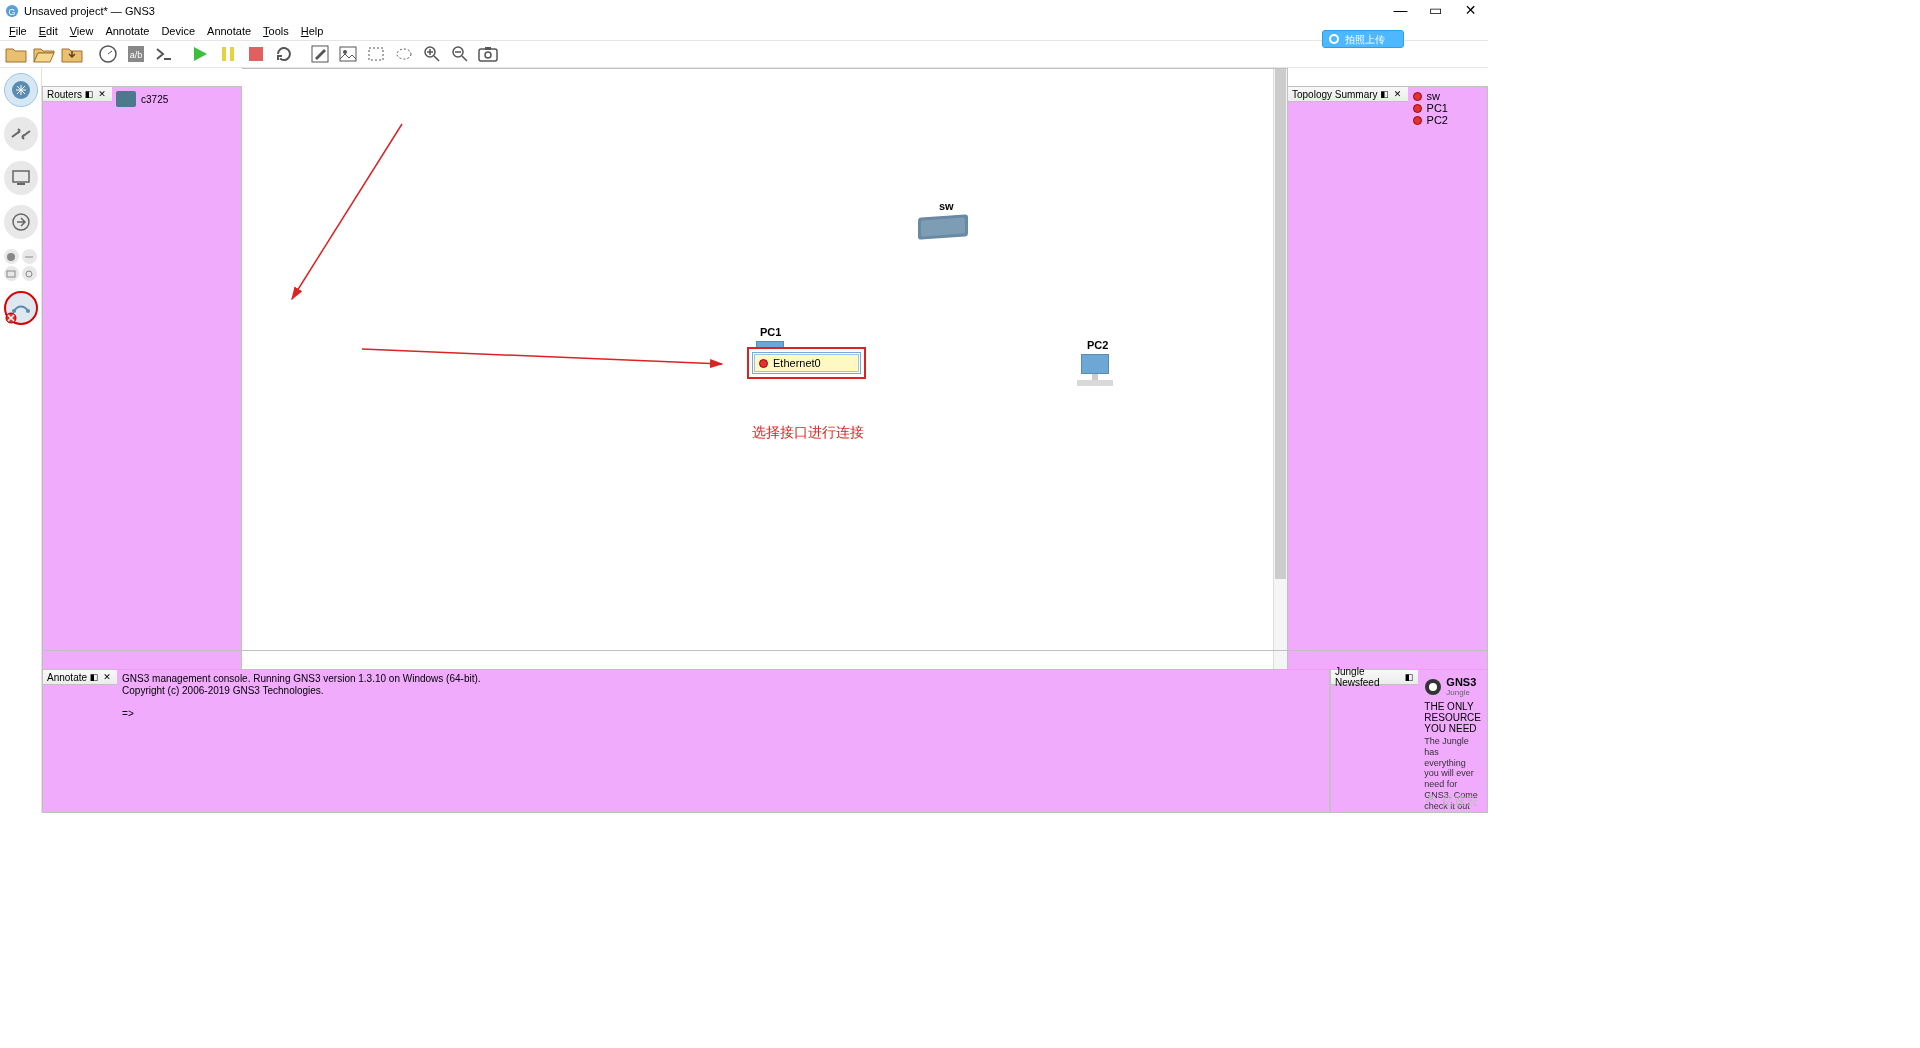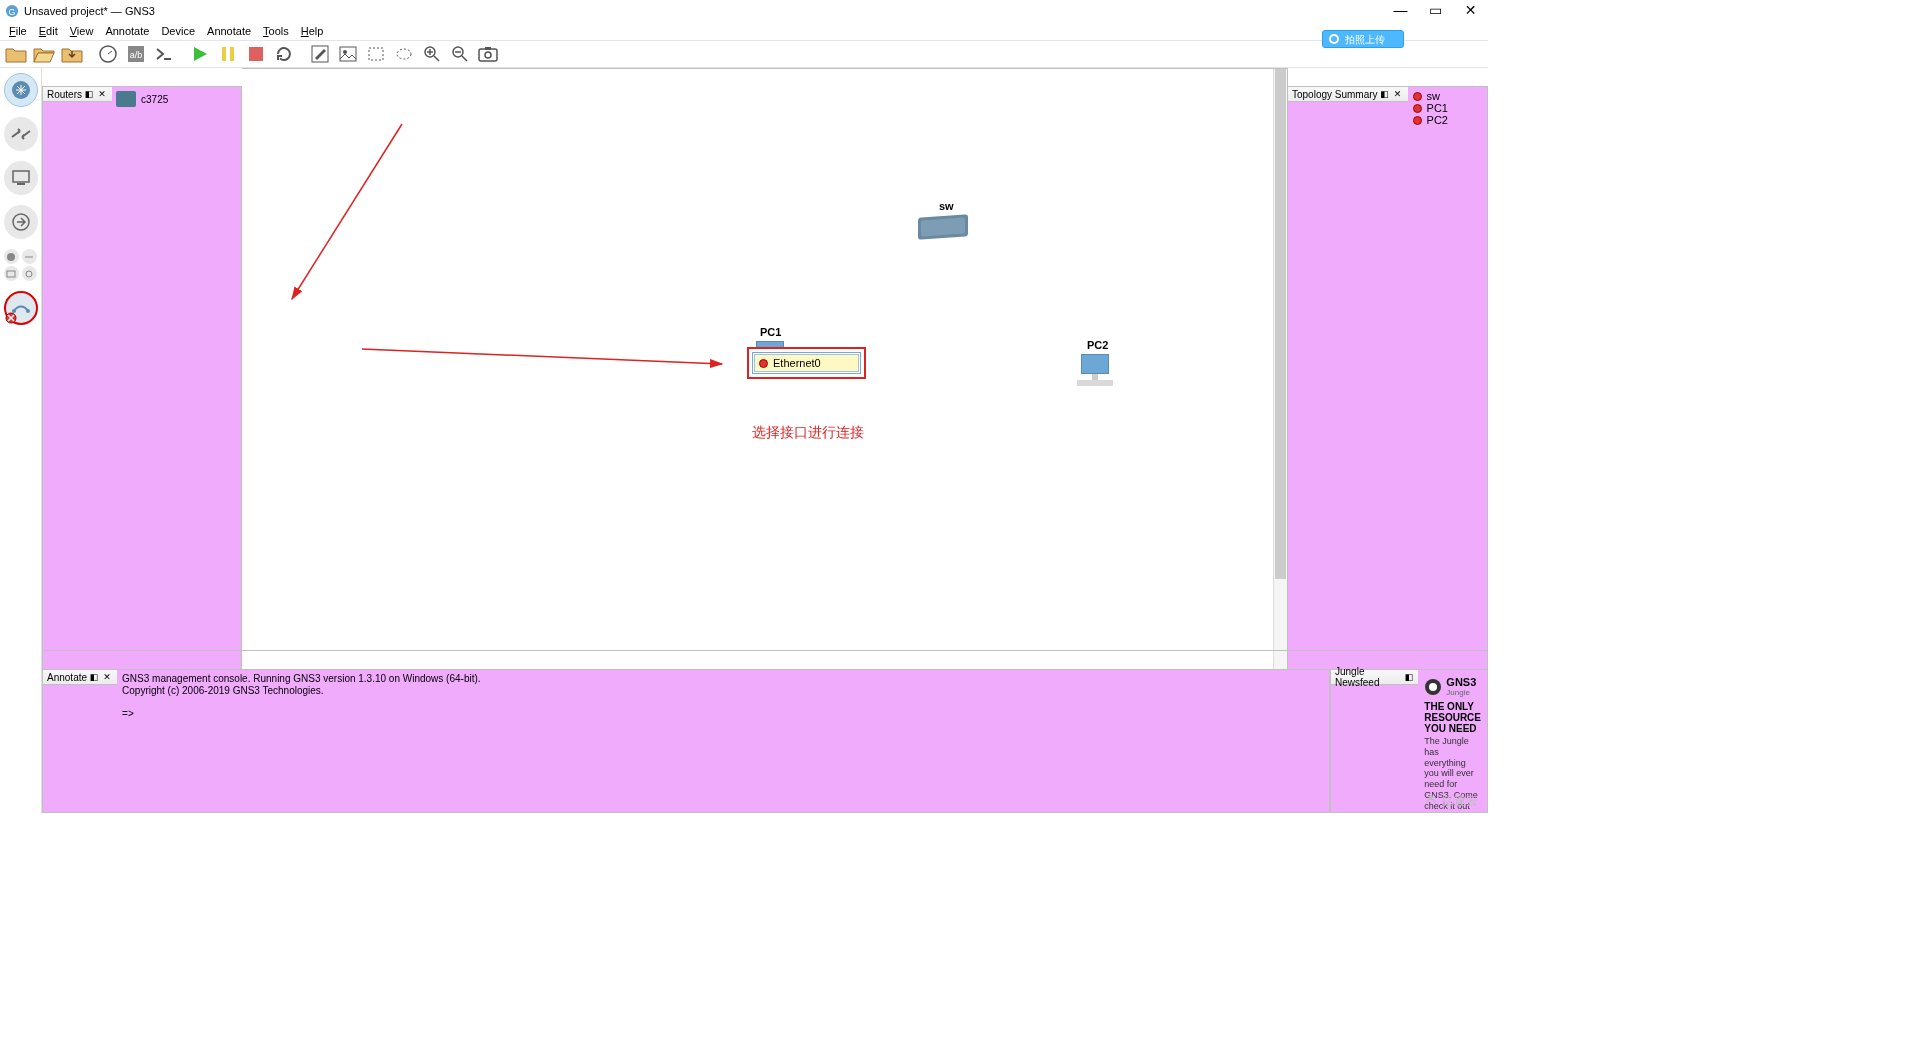--- a/index.html
+++ b/index.html
@@ -59,21 +59,21 @@
 .sum-list{flex:1;padding:3px;font-size:11px;}
 .sum-item{display:flex;align-items:center;gap:5px;padding:0 2px;}
 .status-dot{width:9px;height:9px;border-radius:50%;background:#d33;border:1px solid #a00;}
 
 
 .dock-row{display:flex;height:163px;border-top:1px solid #c0c0c0;}
 .console-panel{flex:1;}
 .console-body{flex:1;padding:3px 5px;font-family:"Courier New",monospace;font-size:10px;white-space:pre-wrap;}
 .newsfeed-panel{width:158px;}
 .nf-body{flex:1;padding:6px;font-size:10px;display:flex;flex-direction:column;}
-.nf-title{font-weight:bold;font-size:10px;margin-top:4px;}
+.nf-title{font-weight:normal;font-size:10px;margin-top:4px;}
 .nf-text{font-size:9px;color:#333;margin-top:2px;line-height:1.2;}
 .nf-btn{margin-top:auto;border:1px solid #aaa;background:#f4f4f4;padding:4px;font-size:14px;text-align:center;}
 
 
 .dev-label{position:absolute;font-weight:bold;font-size:11px;}
 .dev{position:absolute;}
 .pc-shape{width:36px;height:32px;position:relative;}
 .pc-mon{width:28px;height:20px;background:#6da7d6;border:1px solid #5a8cb3;position:absolute;top:0;left:4px;}
 .pc-base{width:36px;height:6px;background:#d9d9d9;position:absolute;bottom:0;left:0;}
 .pc-neck{width:6px;height:6px;background:#ccc;position:absolute;bottom:6px;left:15px;}

